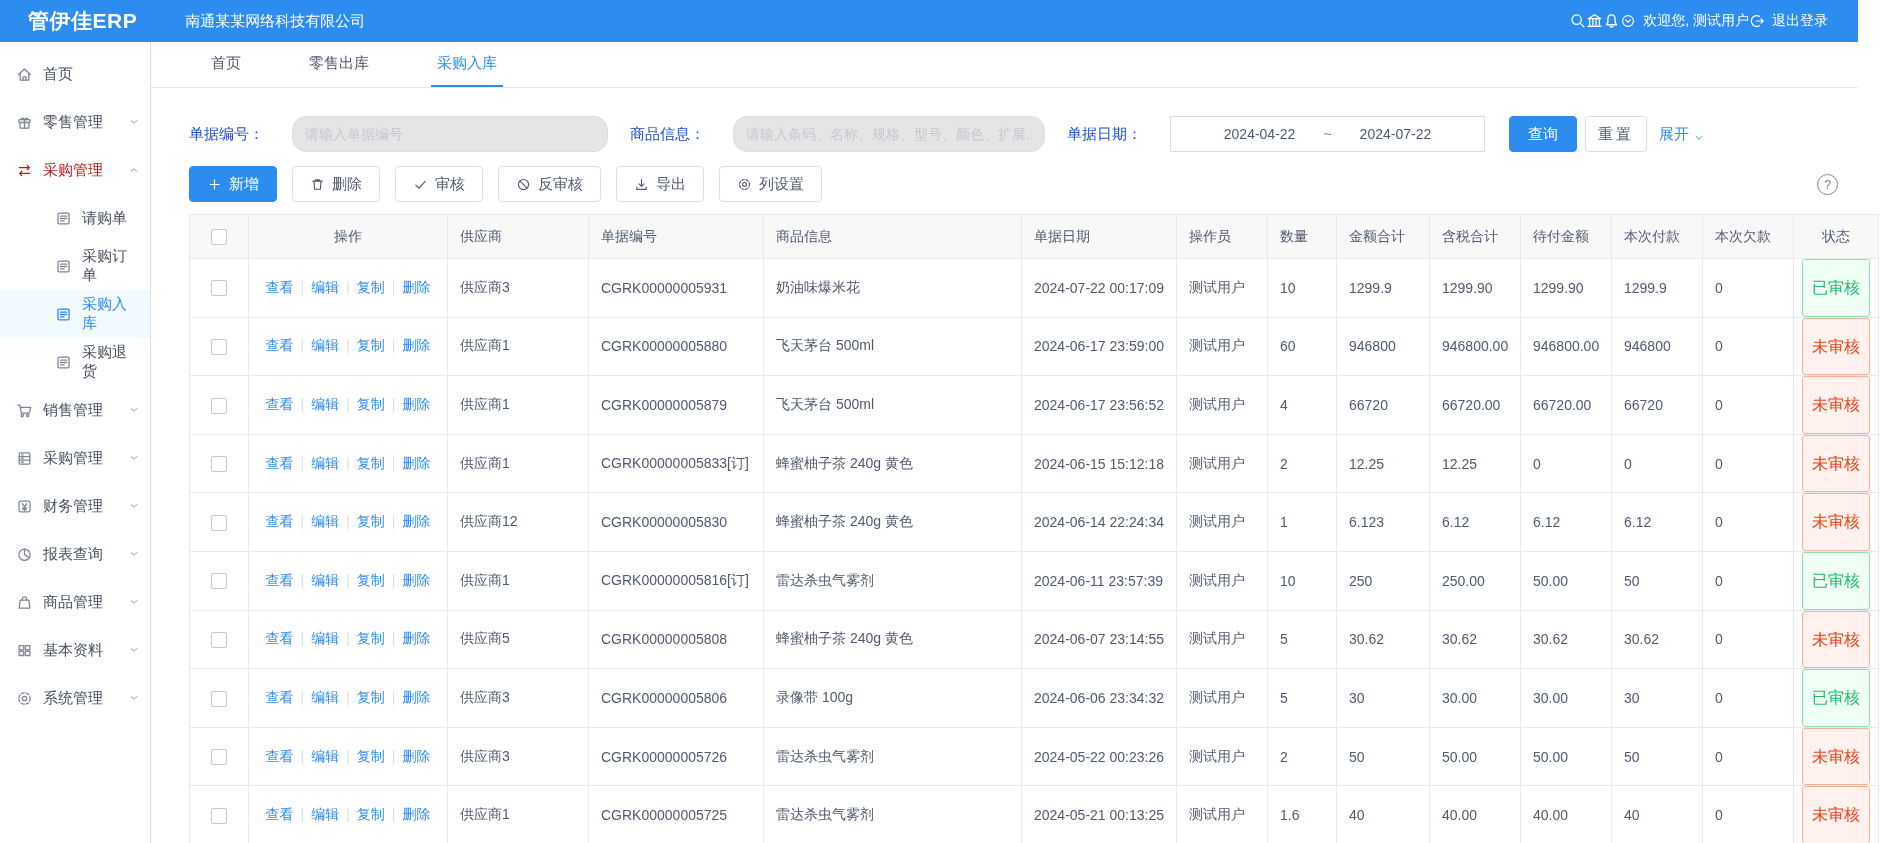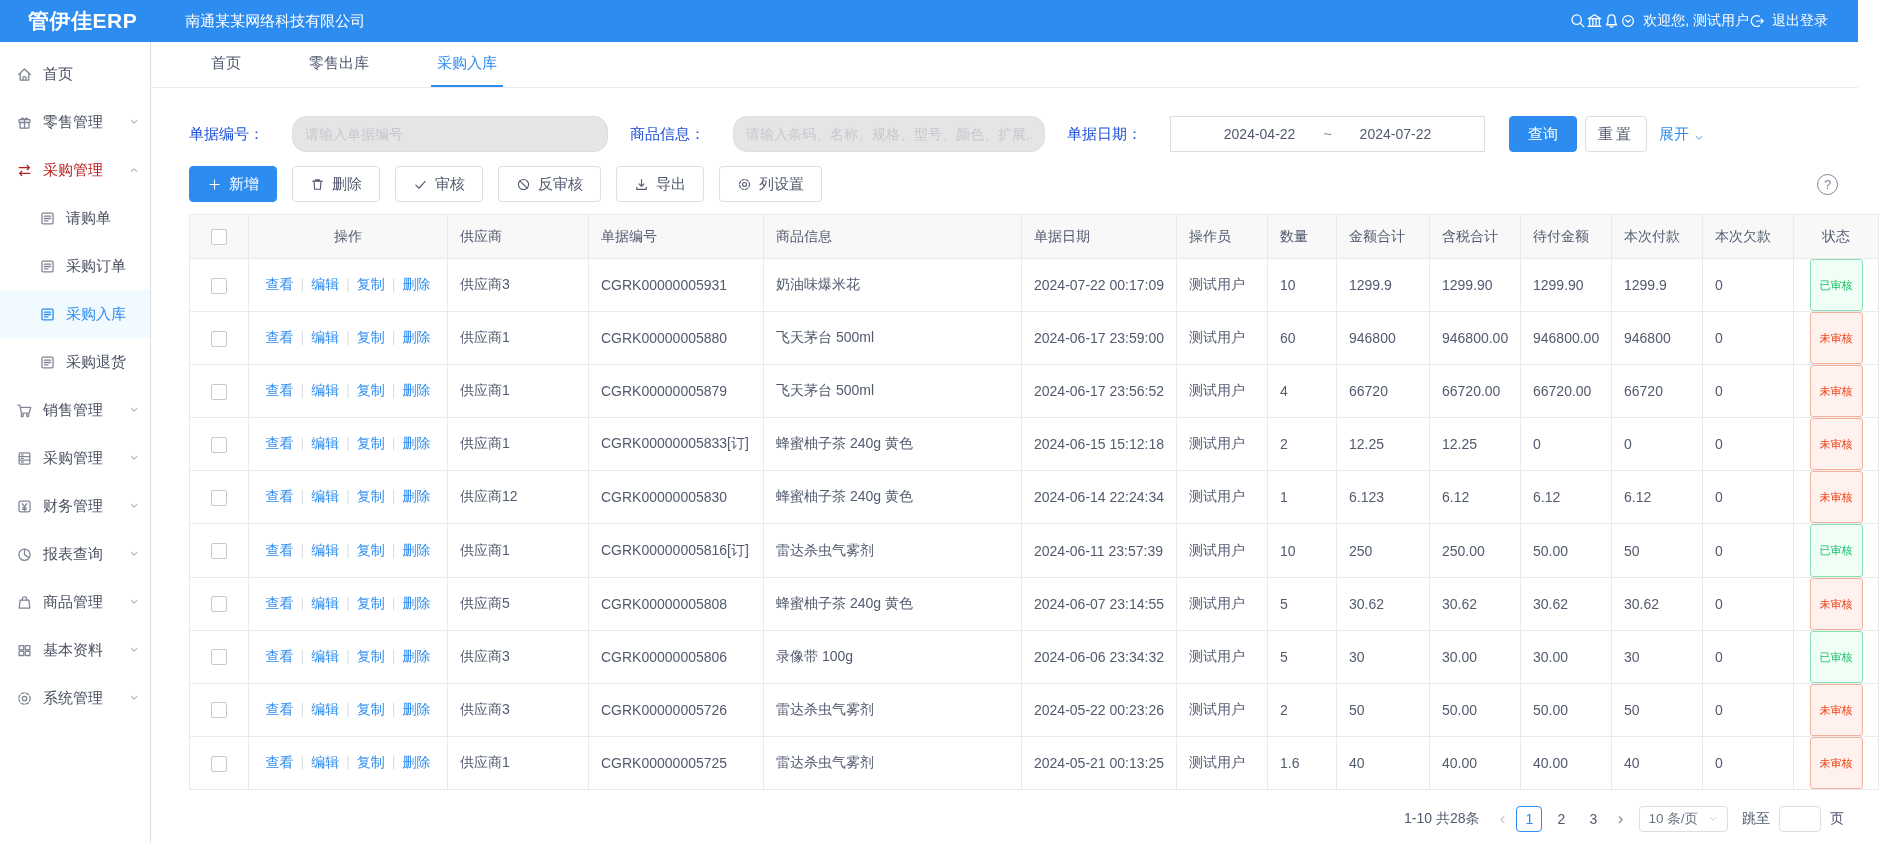--- a/index.html
+++ b/index.html
@@ -17,21 +17,21 @@
   .tb-item{display:flex;align-items:center;gap:7px;font-size:14px;cursor:pointer}
   .tb-item .tb-icon svg{width:16px;height:16px}
 
   
   .sidebar{position:absolute;left:0;top:42px;width:151px;height:801px;background:#fff;border-right:1px solid #dcdee2;padding-top:8px}
   .side-item{height:48px;display:flex;align-items:center;padding:0 10px 0 16px;font-size:15px;color:#495060;cursor:pointer}
   .side-item .sicon{display:flex;color:#808695;margin-right:10px}
   .sicon svg{width:17px;height:17px}
   .side-item .schevron{margin-left:auto;display:flex;color:#808695}
   .schevron svg{width:12px;height:12px}
-  .side-item.child{padding-left:39px}
+  .side-item.child{padding-left:55px}
   .side-item.open,.side-item.open .sicon{color:#b91c1c}
   .side-item.active{background:#f0faff;color:#2d8cf0}
   .side-item.active .sicon{color:#2d8cf0}
 
   
   .main{margin-left:151px}
   .tabbar{height:46px;display:flex;align-items:stretch;padding-left:54px;border-bottom:1px solid #e8eaec;background:#fff}
   .tab{display:flex;align-items:center;padding:0 6px;margin-right:56px;font-size:15px;color:#515a6e;border-bottom:2px solid transparent;cursor:pointer}
   .tab.active{color:#2d8cf0;border-bottom-color:#2d8cf0}
   .content{padding:0 14px 0 38px;position:relative}
@@ -64,21 +64,21 @@
   
   .grid{margin-top:12px;border-collapse:collapse;table-layout:fixed;width:1689px;background:#fff}
   .grid th,.grid td{border:1px solid #e8eaec;font-weight:normal;font-size:14px;color:#515a6e;padding:0 4px 0 12px;text-align:left;overflow:hidden;white-space:nowrap}
   .grid td{height:47px}
   .grid th{background:#f8f8f9;height:44px}
   .grid .c-center{text-align:center;padding:0}
   .grid .col-check,.grid .c-status,.grid .c-actions{text-align:center;padding:0}
   .checkbox{display:inline-block;width:16px;height:16px;border:1px solid #c5c8ce;border-radius:2px;background:#fff;vertical-align:middle;cursor:pointer}
   .alink{color:#2d8cf0;cursor:pointer;text-decoration:none}
   .sep{color:#dcdee2;margin:0 7px}
-  .badge{display:inline-block;padding:19px 9px;border-radius:3px;font-size:11px;line-height:1.1}
+  .badge{display:inline-block;padding:19px 9px;border-radius:3px;font-size:16px;line-height:1.1}
   .b-green{color:#19be6b;background:#f0fff5;border:1px solid #8ae0b5}
   .b-red{color:#ed4014;background:#fff1ed;border:1px solid #f3b29c}
 
   
   .pagination{margin-top:16px;display:flex;align-items:center;justify-content:flex-end;font-size:14px;color:#515a6e}
   .pg-total{margin-right:12px}
   .pg-arrow{width:22px;text-align:center;font-size:17px;color:#808695;cursor:pointer;line-height:1}
   .pg-arrow.disabled{color:#c5c8ce}
   .pg-num{min-width:26px;height:26px;line-height:26px;text-align:center;margin:0 3px;border-radius:4px;cursor:pointer;display:inline-block;background:#fff}
   .pg-num.active{border:1px solid #2d8cf0;color:#2d8cf0;line-height:24px}

